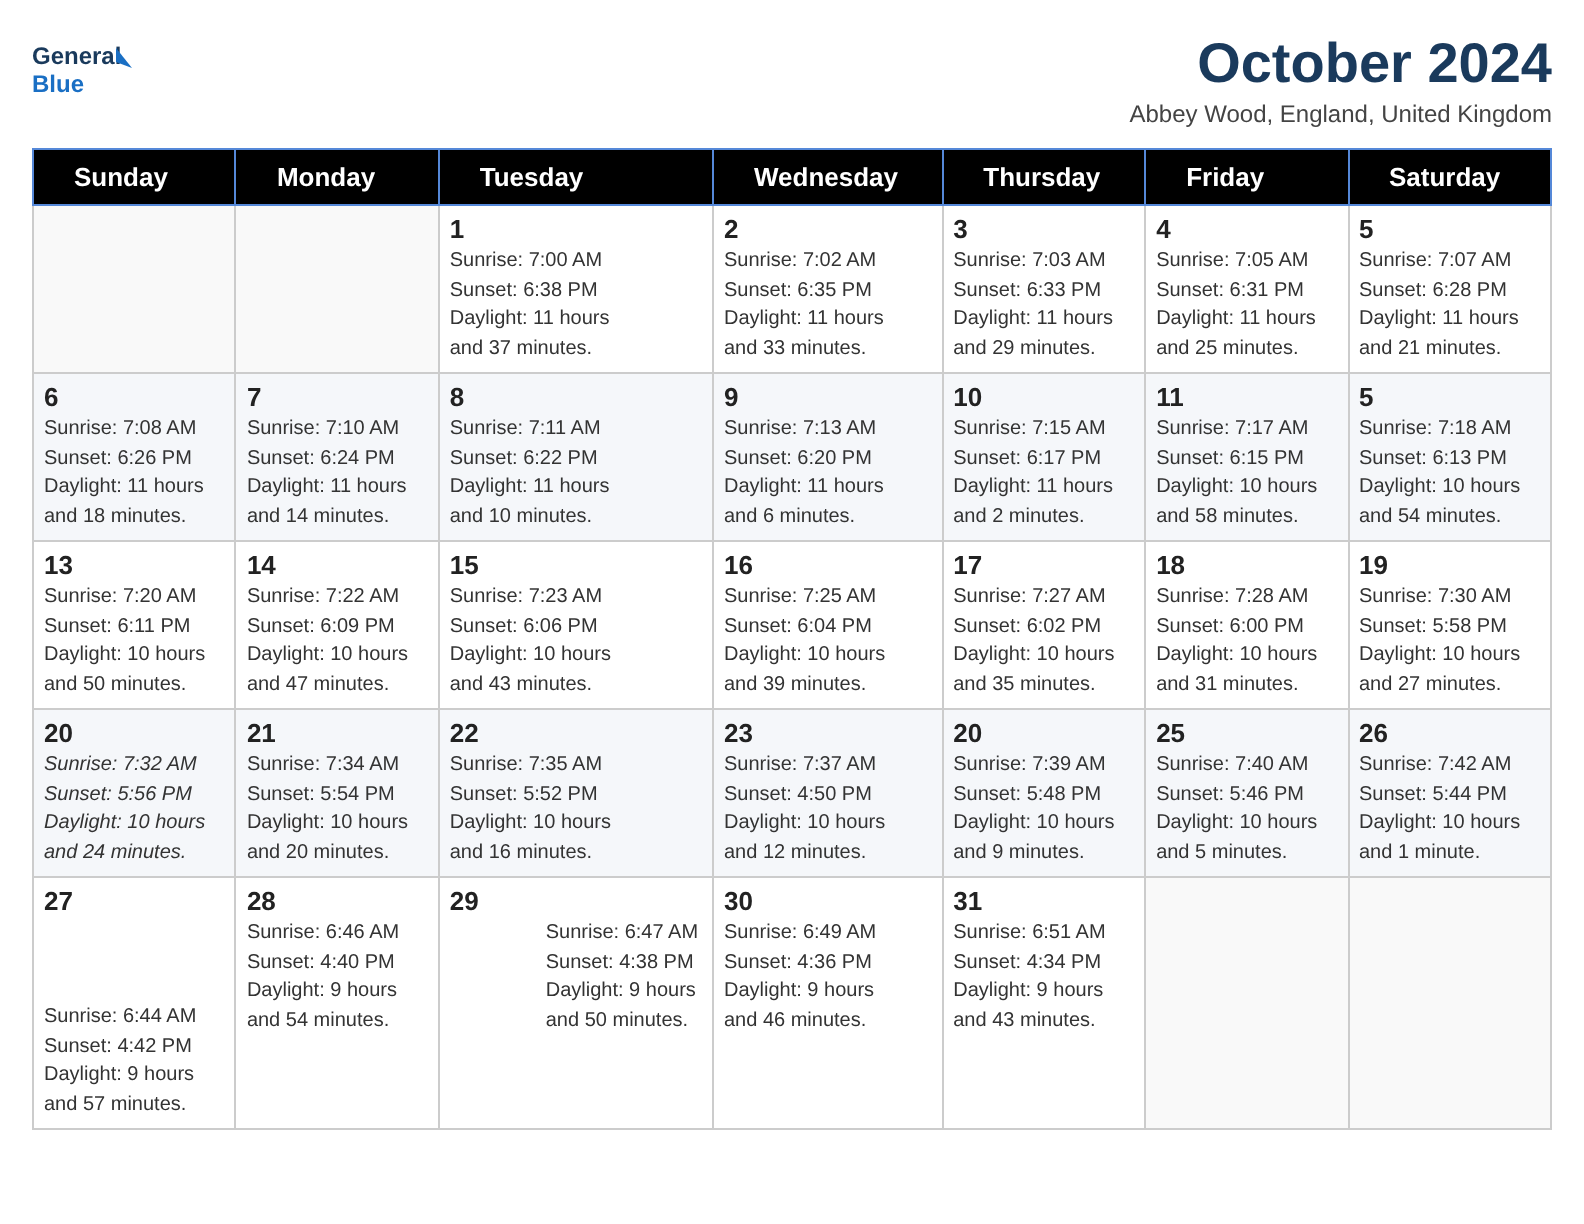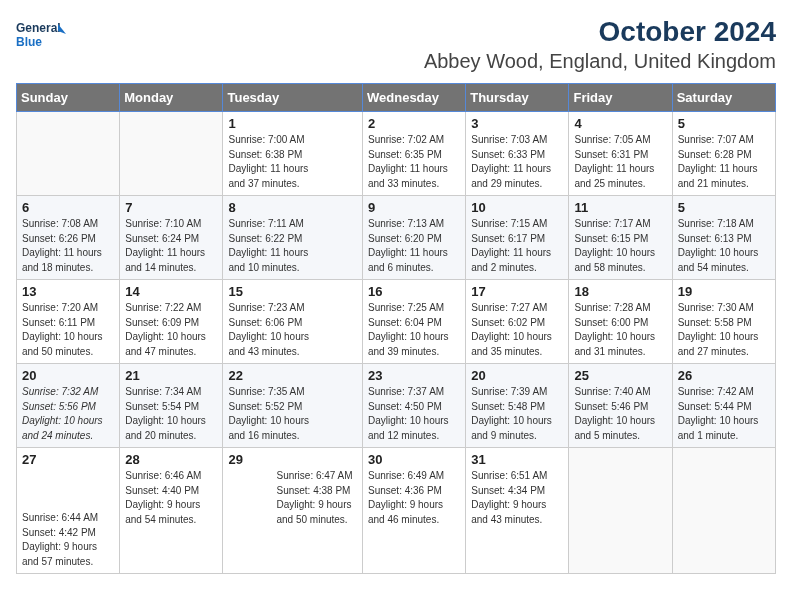--- a/index.html
+++ b/index.html
@@ -25,37 +25,37 @@
     }
     .title-block {
       text-align: right;
     }
     .main-title {
       font-size: 28px;
       font-weight: bold;
       color: #1a3a5c;
     }
     .subtitle {
-      font-size: 20px;
+      font-size: 12px;
       color: #444;
       margin-top: 2px;
       text-align: center;
     }
     .calendar {
       width: 100%;
       border-collapse: collapse;
       border: 1px solid #ccc;
       margin-top: 10px;
     }
     .calendar th {
-      background: #737373;
+      background: #000000;
       color: #fff;
       font-size: 13px;
       font-weight: bold;
-      padding: 6px 4px;
+      padding: 6px 20px;
       text-align: left;
       border: 1px solid #5588d8;
     }
     .calendar td {
       vertical-align: top;
       border: 1px solid #ccc;
       padding: 4px 5px;
       font-size: 10.5px;
       color: #333;
       background: #fff;

